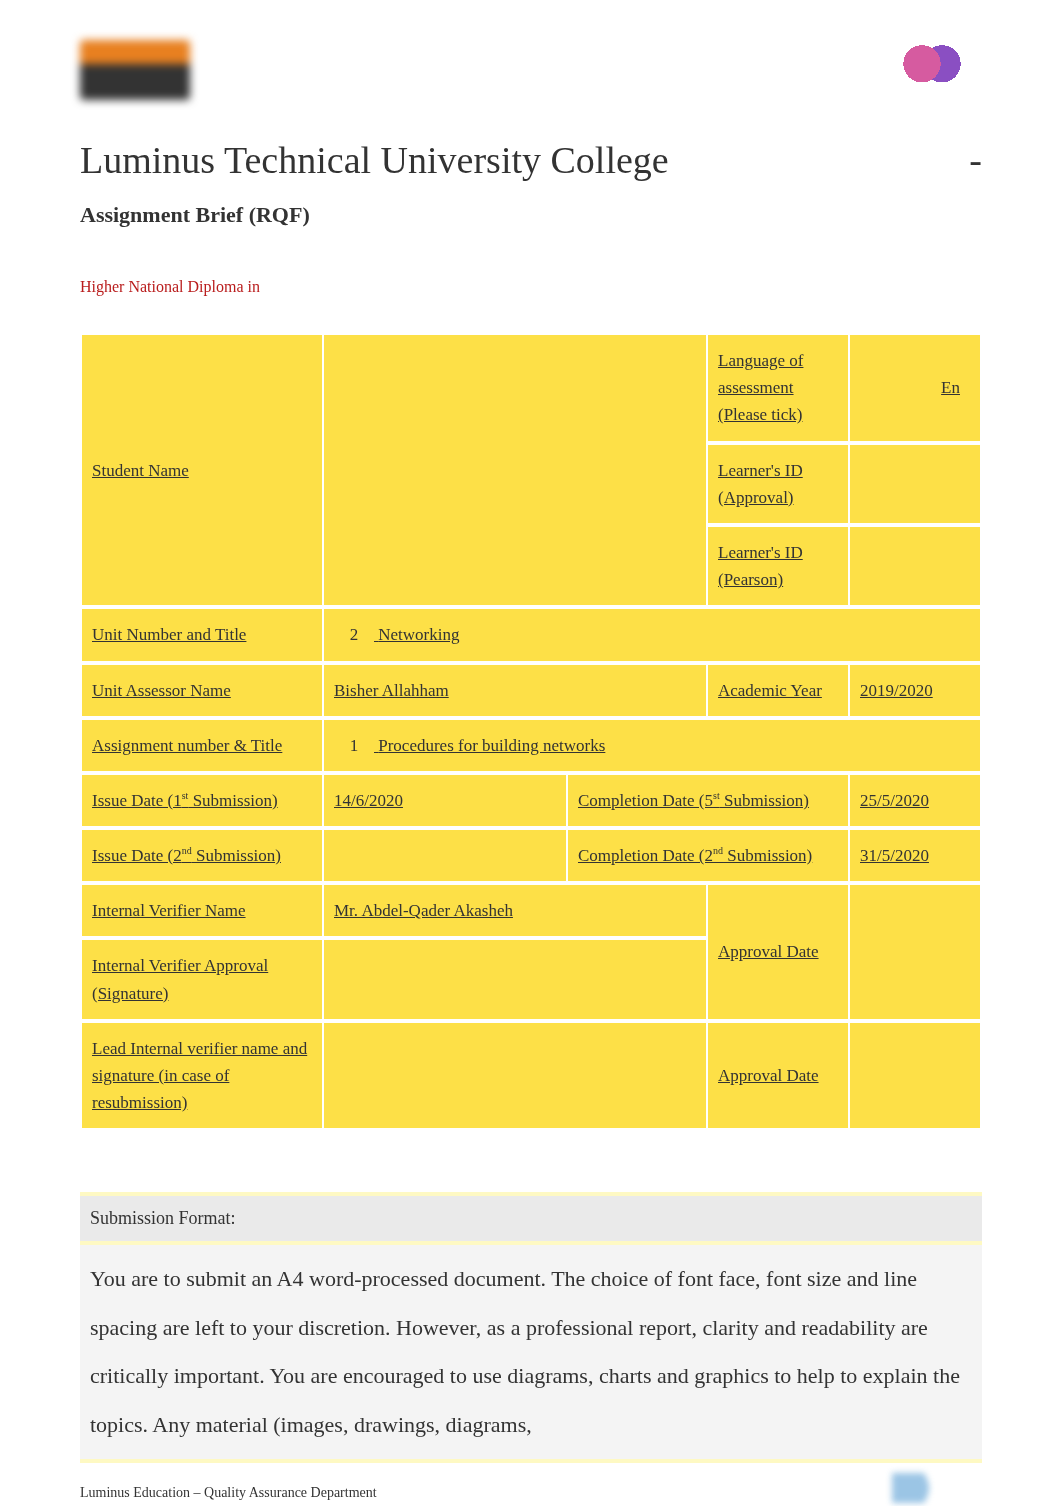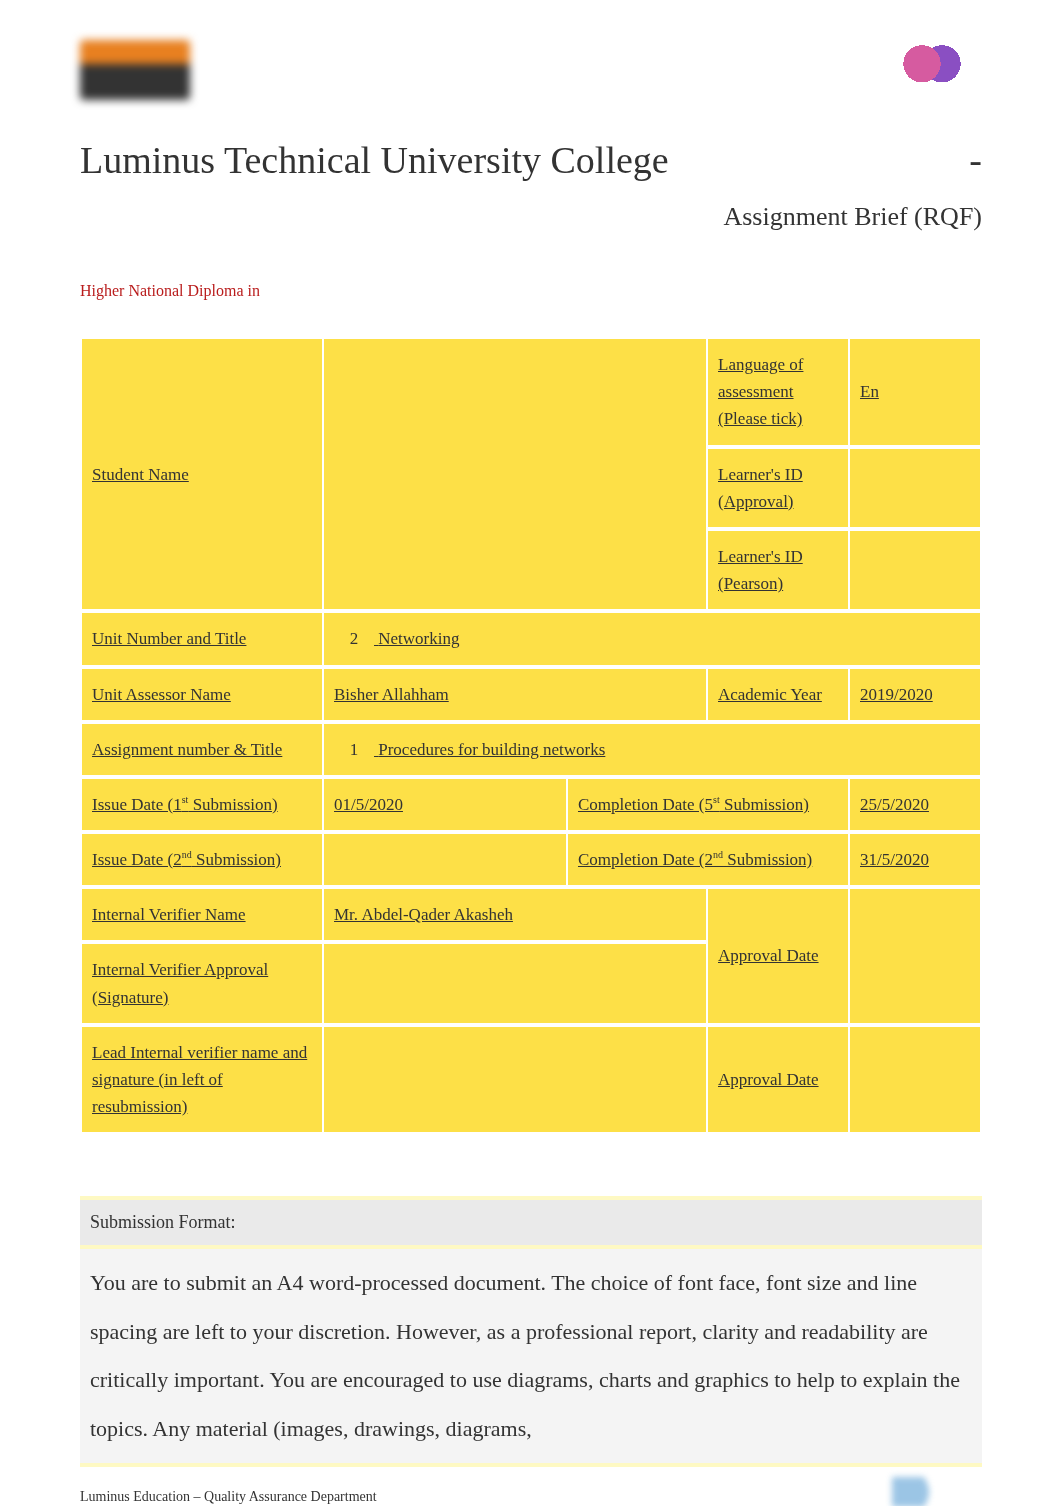--- a/index.html
+++ b/index.html
@@ -51,24 +51,23 @@
       font-size: 38px;
       font-weight: normal;
     }
     
     .title-dash {
       font-size: 38px;
       font-weight: normal;
     }
     
     .subtitle {
-      font-size: 26px;
-      font-weight: normal;
+      font-size: 22px;
+      font-weight: bold;
       margin-bottom: 50px;
-      text-align: right;
     }
     
     .diploma-line {
       font-size: 16px;
       color: #b91c1c;
       margin-bottom: 35px;
     }
     
     .data-table {
       width: 100%;
@@ -157,21 +156,21 @@
 <h2 class="subtitle">Assignment Brief (RQF)</h2>
 
 <div class="diploma-line">Higher National Diploma in</div>
 
 <table class="data-table">
   <tbody>
       <tr>
     <td class="col-label" rowspan="3">Student Name</td>
     <td rowspan="3" colspan="2"></td>
     <td class="col-med">Language of assessment (Please tick)</td>
-    <td class="col-val2" style="text-align:left;padding-right:20px;">En</td>
+    <td class="col-val2" style="text-align:right;padding-right:20px;">En</td>
   </tr>
   <tr>
     <td>Learner's ID (Approval)</td>
     <td></td>
   </tr>
   <tr>
     <td>Learner's ID (Pearson)</td>
     <td></td>
   </tr>
   <tr>
@@ -191,21 +190,21 @@
     <td class="col-label">Assignment number &amp; Title</td>
     <td colspan="4">
       <span style="display:inline-block;width:40px;text-align:center;">1</span>
       <span>Procedures for building networks</span>
     </td>
   </tr>
   <tr>
     <td class="col-label">
       <span>Issue Date (1</span><span class="sup">st</span><span> Submission)</span>
     </td>
-    <td>01/5/2020</td>
+    <td>14/6/2020</td>
     <td colspan="2">
       <span>Completion Date (5</span><span class="sup">st</span><span> Submission)</span>
     </td>
     <td>25/5/2020</td>
   </tr>
   <tr>
     <td class="col-label">
       <span>Issue Date (2</span><span class="sup">nd</span><span> Submission)</span>
     </td>
     <td></td>
@@ -218,21 +217,21 @@
     <td class="col-label">Internal Verifier Name</td>
     <td colspan="2">Mr. Abdel-Qader Akasheh</td>
     <td rowspan="2">Approval Date</td>
     <td rowspan="2"></td>
   </tr>
   <tr>
     <td class="col-label">Internal Verifier Approval (Signature)</td>
     <td colspan="2"></td>
   </tr>
   <tr>
-    <td class="col-label">Lead Internal verifier name and signature        (in left of resubmission)</td>
+    <td class="col-label">Lead Internal verifier name and signature        (in case of resubmission)</td>
     <td colspan="2"></td>
     <td>Approval Date</td>
     <td></td>
   </tr>
 </tbody>
   </table>
 
 <div class="submission-section">
   <div class="submission-header">Submission Format:</div>
   <div class="submission-body">You are to submit an A4 word-processed document. The choice of font face, font size and line spacing are left to your discretion. However, as a professional report, clarity and readability are critically important. You are encouraged to use diagrams, charts and graphics to help to explain the topics. Any material (images, drawings, diagrams,</div>

